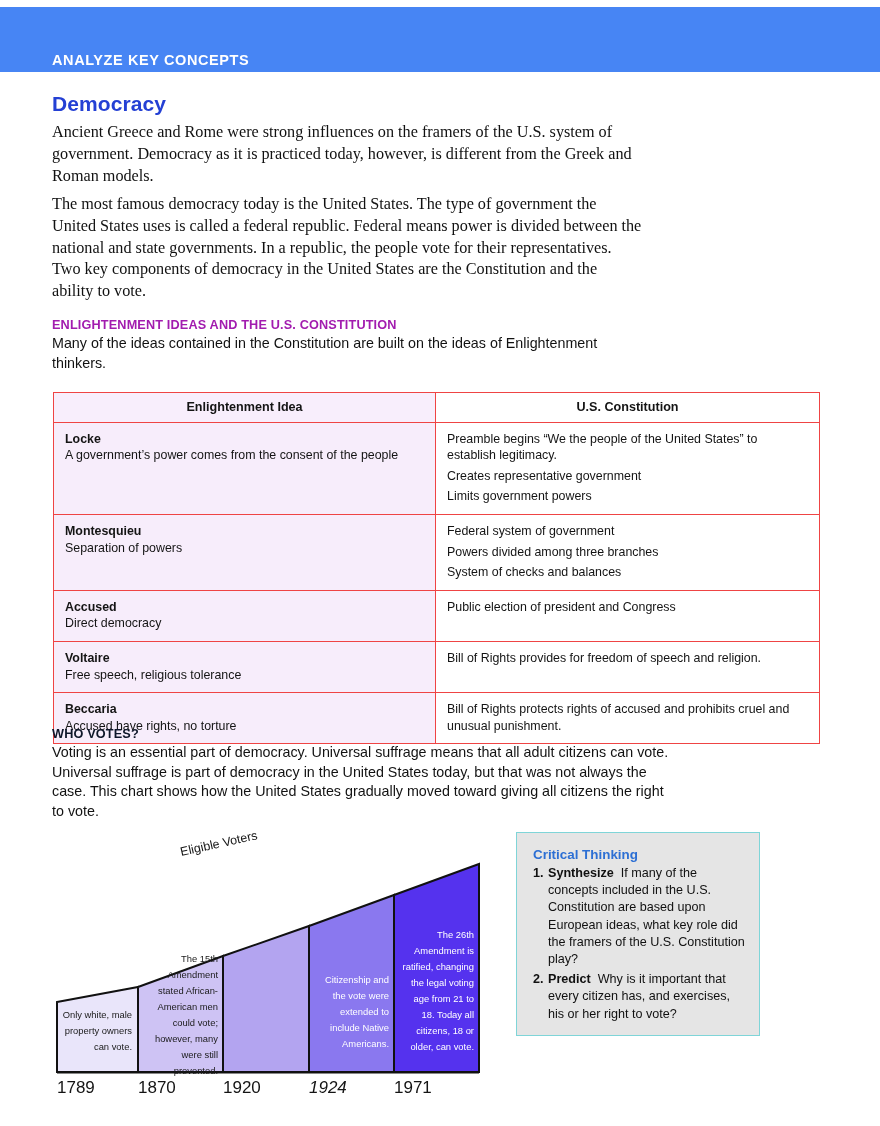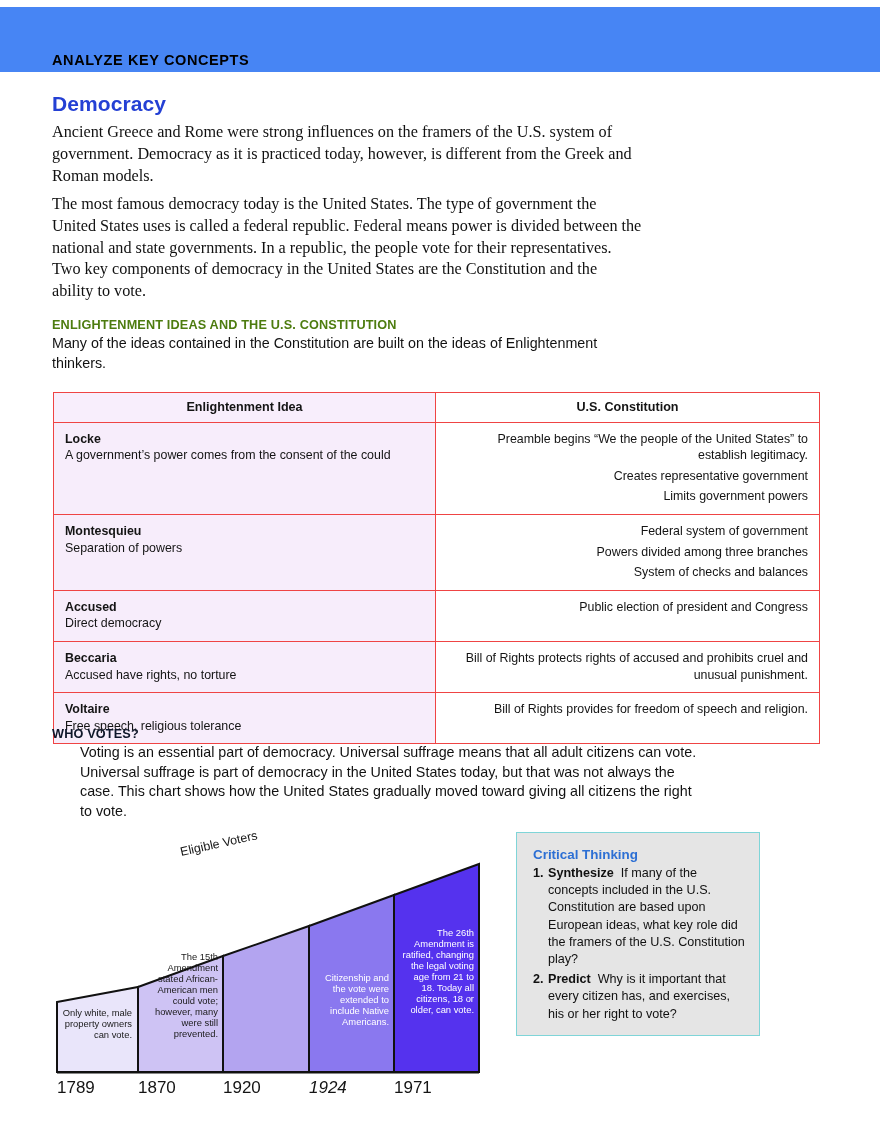--- a/index.html
+++ b/index.html
@@ -25,21 +25,21 @@
     height: 65px;
     background: #4785f4;
   }
   .banner-label {
     position: absolute;
     left: 52px;
     top: 45px;
     font-size: 14.5px;
     font-weight: 600;
     letter-spacing: 0.6px;
-    color: #000000;
+    color: #ffffff;
     white-space: nowrap;
   }
 
   
   .page {
     position: absolute;
     left: 0;
     top: 72px;
     width: 880px;
   }
@@ -80,21 +80,21 @@
     width: 600px;
     font-size: 14.3px;
     line-height: 19.6px;
     color: #121212;
   }
 
   .sec-head.ideas { top: 246px; }
   .sec-body.ideas { top: 262px; }
 
   .sec-head.who { top: 655px; }
-  .sec-body.who { top: 671px; width: 620px; margin-left: 28px; }
+  .sec-body.who { top: 671px; width: 620px; }
 
   
   .tbl {
     position: absolute;
     left: 53px;
     top: 320px;
     width: 724px;
     border-collapse: collapse;
     table-layout: fixed;
   }
@@ -112,37 +112,37 @@
     font-size: 12.6px;
     padding: 6px 10px 6px 10px;
     vertical-align: middle;
   }
   .tbl .c-left { width: 361px; background: #f7edfb; }
   .tbl .c-right { width: 363px; background: #ffffff; }
   .tbl th.c-left { background: #f8eefc; }
   .tbl th.c-right { background: #ffffff; }
   .idea-name { font-weight: 700; display: block; }
   .idea-desc { display: block; }
-  .line { display: block; text-align: right; }
+  .line { display: block; }
   .line + .line { margin-top: 4px; }
 
   
   .chart {
     position: absolute;
     left: 50px;
     top: 755px;
     width: 440px;
     height: 250px;
   }
   .chart svg { display: block; }
   .seg-text {
     position: absolute;
     text-align: right;
     font-size: 9.4px;
-    line-height: 11px;
+    line-height: 16px;
     color: #1a1a1a;
   }
   .seg-text.onpurple { color: #ffffff; }
   .year {
     position: absolute;
     top: 251px;
     font-size: 17px;
     color: #141414;
   }
   .ramp-label {
@@ -194,35 +194,35 @@
   <div class="banner-label">ANALYZE KEY CONCEPTS</div>
 </div>
 
 <div class="page">
 
   <div class="title" style="color: rgb(36, 64, 212);">Democracy</div>
 
   <div class="intro p1">Ancient Greece and Rome were strong influences on the framers of the U.S. system of government. Democracy as it is practiced today, however, is different from the Greek and Roman models.</div>
   <div class="intro p2">The most famous democracy today is the United States. The type of government the United States uses is called a federal republic. Federal means power is divided between the national and state governments. In a republic, the people vote for their representatives. Two key components of democracy in the United States are the Constitution and the ability to vote.</div>
 
-  <div class="sec-head ideas" style="color: #4d7c0f;">ENLIGHTENMENT IDEAS AND THE U.S. CONSTITUTION</div>
+  <div class="sec-head ideas" style="color: #a21caf;">ENLIGHTENMENT IDEAS AND THE U.S. CONSTITUTION</div>
   <div class="sec-body ideas">Many of the ideas contained in the Constitution are built on the ideas of Enlightenment thinkers.</div>
 
   <table class="tbl">
     <thead>
       <tr>
         <th class="c-left">Enlightenment Idea</th>
         <th class="c-right">U.S. Constitution</th>
       </tr>
     </thead>
     <tbody>
       <tr>
         <td class="c-left">
           <span class="idea-name">Locke</span>
-          <span class="idea-desc">A government’s power comes from the consent of the could</span>
+          <span class="idea-desc">A government’s power comes from the consent of the people</span>
         </td>
         <td class="c-right">
           <span class="line">Preamble begins “We the people of the United States” to establish legitimacy.</span>
           <span class="line">Creates representative government</span>
           <span class="line">Limits government powers</span>
         </td>
       </tr>
       <tr>
         <td class="c-left">
           <span class="idea-name">Montesquieu</span>
@@ -238,34 +238,34 @@
         <td class="c-left">
           <span class="idea-name">Accused</span>
           <span class="idea-desc">Direct democracy</span>
         </td>
         <td class="c-right">
           <span class="line">Public election of president and Congress</span>
         </td>
       </tr>
       <tr>
         <td class="c-left">
+          <span class="idea-name">Voltaire</span>
+          <span class="idea-desc">Free speech, religious tolerance</span>
+        </td>
+        <td class="c-right">
+          <span class="line">Bill of Rights provides for freedom of speech and religion.</span>
+        </td>
+      </tr>
+      <tr>
+        <td class="c-left">
           <span class="idea-name">Beccaria</span>
           <span class="idea-desc">Accused have rights, no torture</span>
         </td>
         <td class="c-right">
           <span class="line">Bill of Rights protects rights of accused and prohibits cruel and unusual punishment.</span>
-        </td>
-      </tr>
-      <tr>
-        <td class="c-left">
-          <span class="idea-name">Voltaire</span>
-          <span class="idea-desc">Free speech, religious tolerance</span>
-        </td>
-        <td class="c-right">
-          <span class="line">Bill of Rights provides for freedom of speech and religion.</span>
         </td>
       </tr>
     </tbody>
   </table>
 
   <div class="sec-head who" style="color: #0f172a;">WHO VOTES?</div>
   <div class="sec-body who">Voting is an essential part of democracy. Universal suffrage means that all adult citizens can vote. Universal suffrage is part of democracy in the United States today, but that was not always the case. This chart shows how the United States gradually moved toward giving all citizens the right to vote.</div>
 
   <div class="chart">
     <svg width="440" height="250" viewBox="0 0 440 250">

